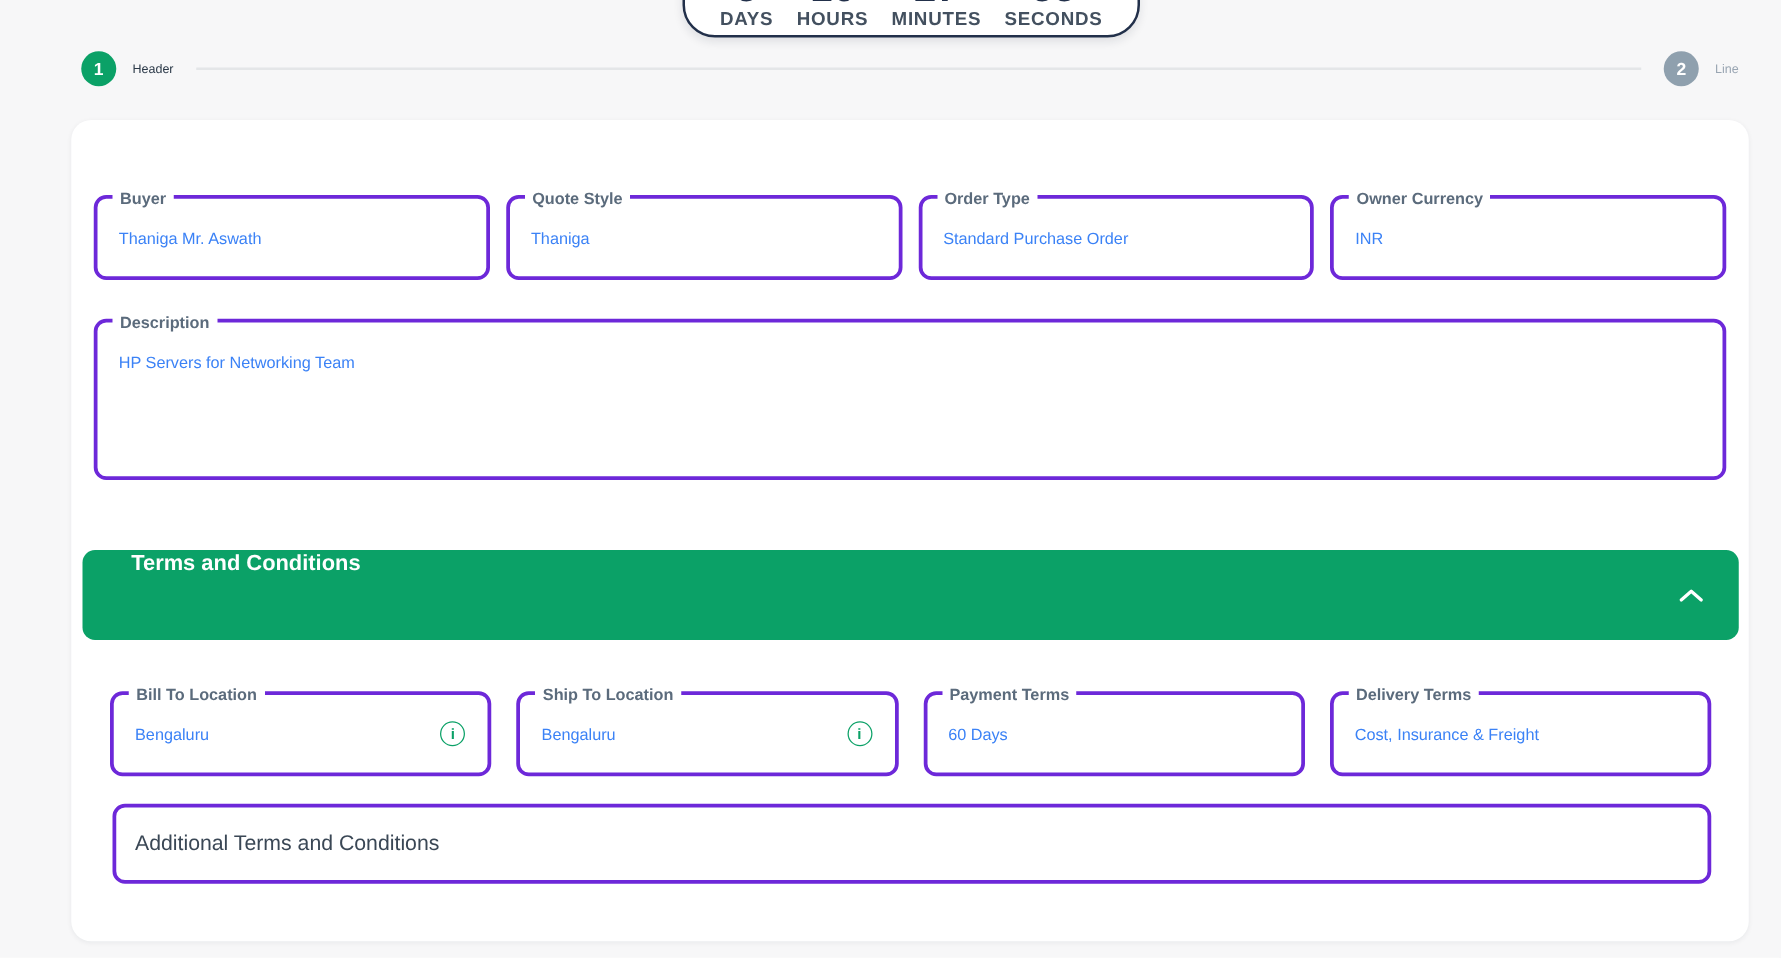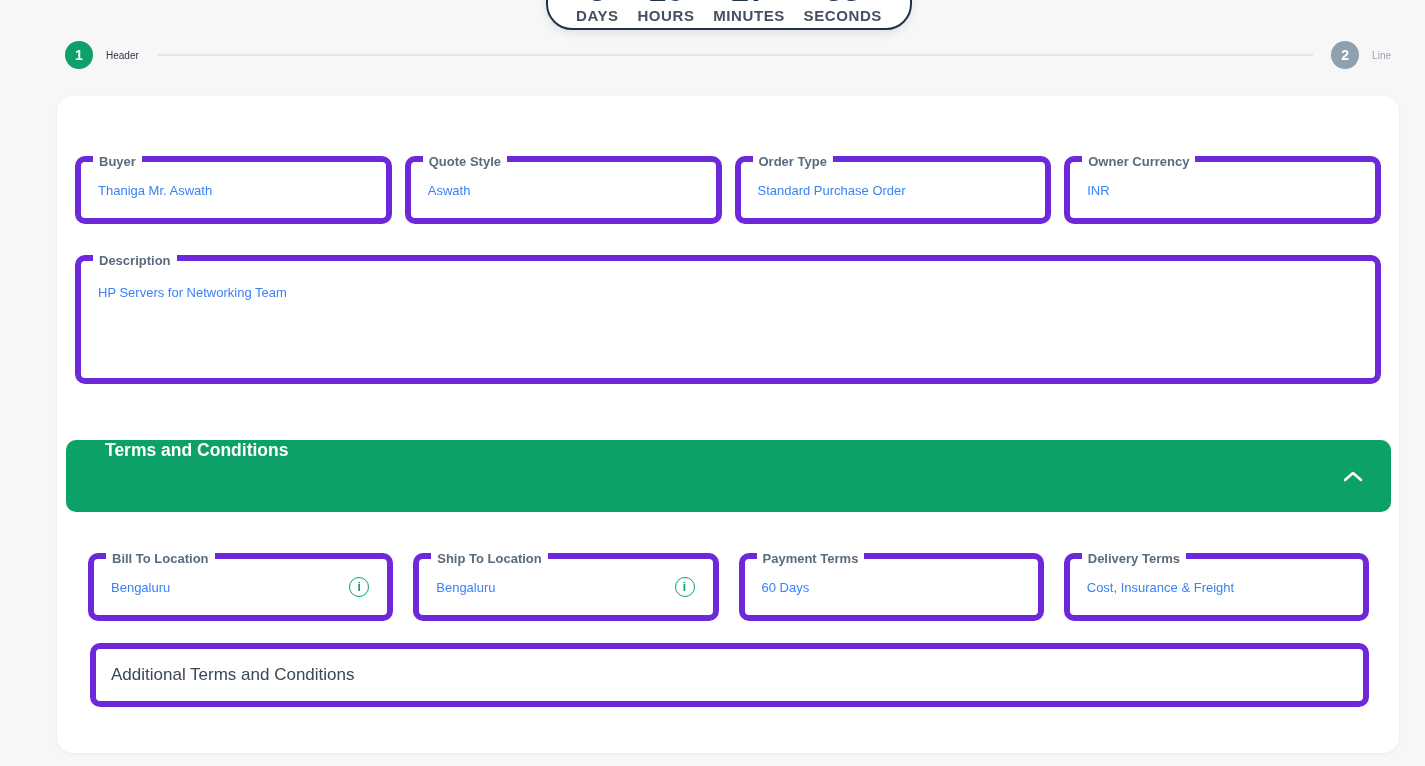--- a/index.html
+++ b/index.html
@@ -71,21 +71,21 @@
     width: 1342px; height: 657px;
     background: #ffffff;
     border-radius: 16px;
     box-shadow: 0 1px 4px rgba(25,35,50,0.06);
     padding-top: 60px;
   }
 
   
   .field {
     position: relative;
-    border: 6px solid #6d28d9;
+    border: 3px solid #6d28d9;
     border-radius: 10px;
     background: #ffffff;
     height: 68px;
     display: flex; align-items: center;
   }
   .field-label {
     position: absolute;
     top: -9px; left: 12px;
     background: #ffffff;
     padding: 0 6px;
@@ -204,21 +204,21 @@
 
 <div class="card">
 
   <div class="row1">
     <div class="field">
       <span class="field-label">Buyer</span>
       <span class="field-value">Thaniga Mr. Aswath</span>
     </div>
     <div class="field">
       <span class="field-label">Quote Style</span>
-      <span class="field-value">Aswath</span>
+      <span class="field-value">Thaniga</span>
     </div>
     <div class="field">
       <span class="field-label">Order Type</span>
       <span class="field-value">Standard Purchase Order</span>
     </div>
     <div class="field">
       <span class="field-label">Owner Currency</span>
       <span class="field-value">INR</span>
     </div>
   </div>

